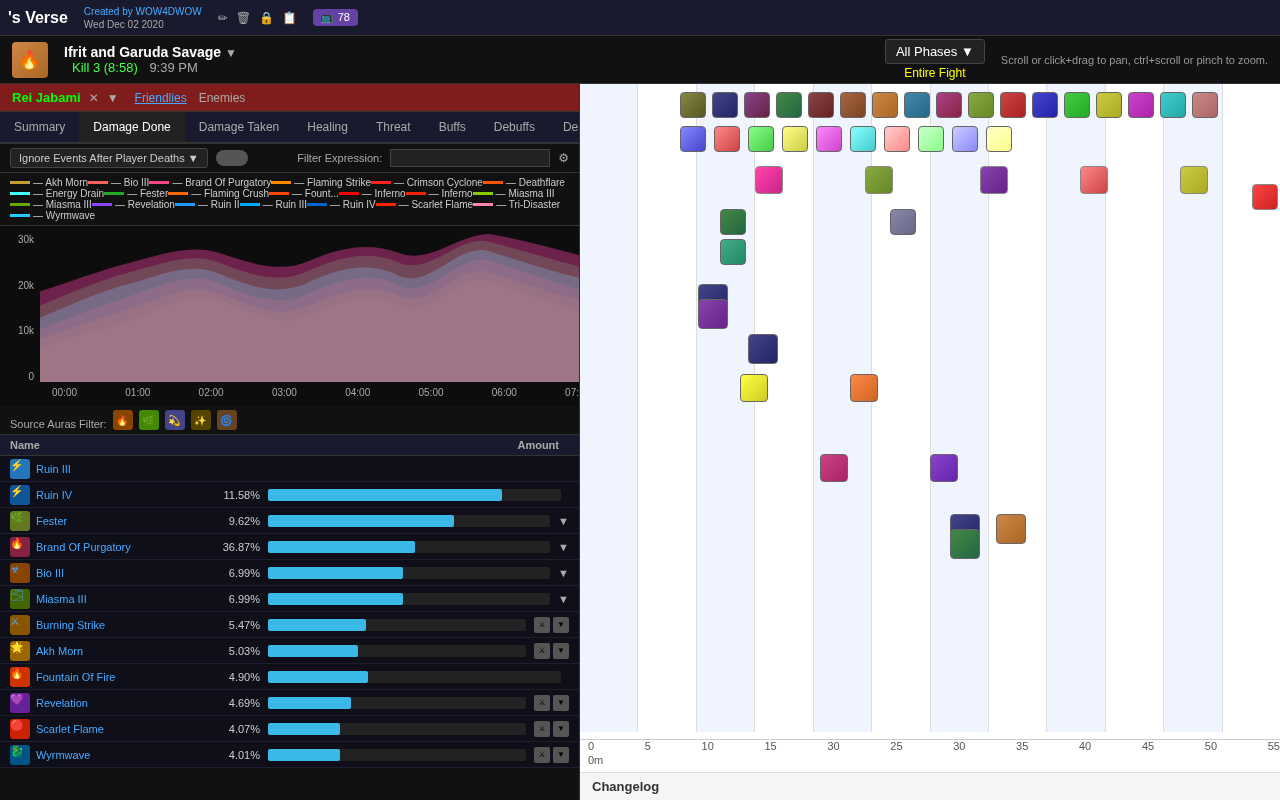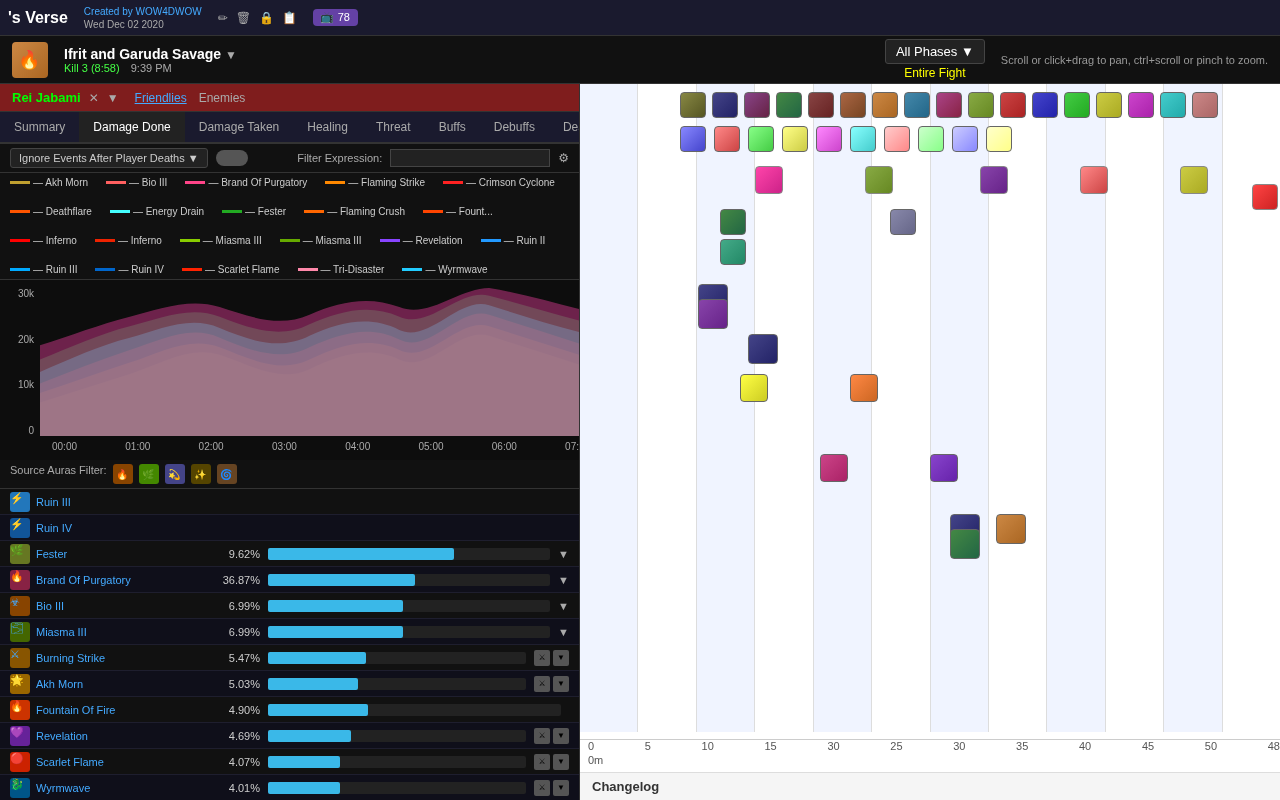--- a/index.html
+++ b/index.html
@@ -11,21 +11,21 @@
     .top-bar .created-by { font-size: 10px; color: #aaa; line-height: 1.3; }
     .top-bar .created-by span { color: #4af; }
     .top-bar .icons { display: flex; gap: 8px; color: #aaa; }
     .top-bar .twitch-btn { background: #6441a5; color: #fff; padding: 2px 8px; border-radius: 4px; font-size: 11px; }
 
     
     .fight-bar { background: #111; color: #ccc; display: flex; align-items: center; padding: 6px 12px; gap: 16px; border-bottom: 1px solid #333; height: 48px; }
     .fight-icon { width: 36px; height: 36px; background: linear-gradient(135deg, #c84, #a62); border-radius: 4px; display: flex; align-items: center; justify-content: center; color: #fff; font-size: 18px; }
     .fight-info { flex: 1; }
     .fight-title { color: #fff; font-size: 14px; font-weight: bold; }
-    .fight-meta { color: #aaa; font-size: 11px; }
+    .fight-meta { color: #aaa; font-size: 13px; margin-left: 8px; }
     .fight-meta .kill { color: #4f4; }
     .phase-selector { background: #222; border: 1px solid #444; color: #fff; padding: 4px 10px; border-radius: 3px; font-size: 13px; cursor: pointer; display: flex; align-items: center; gap: 4px; }
     .entire-fight { color: #ff0; font-size: 12px; text-align: center; margin-top: 2px; }
     .scroll-hint { color: #999; font-size: 11px; margin-left: auto; }
 
     
     .main-layout { display: flex; flex: 1; overflow: hidden; }
 
     
     .left-panel { width: 580px; background: #111; display: flex; flex-direction: column; border-right: 1px solid #333; overflow: hidden; }
@@ -48,32 +48,32 @@
 
     
     .events-filter { display: flex; align-items: center; gap: 8px; padding: 4px 10px; background: #111; border-bottom: 1px solid #333; }
     .events-select { background: #222; border: 1px solid #444; color: #ccc; padding: 3px 8px; border-radius: 3px; font-size: 11px; cursor: pointer; }
     .toggle-switch { width: 32px; height: 16px; background: #555; border-radius: 8px; position: relative; cursor: pointer; }
     .filter-expr-label { color: #aaa; font-size: 11px; margin-left: auto; }
     .filter-expr-input { background: #222; border: 1px solid #444; color: #ccc; padding: 2px 6px; width: 160px; font-size: 11px; }
     .filter-gear { color: #aaa; cursor: pointer; }
 
     
-    .legend { display: flex; flex-wrap: wrap; gap: 18px; padding: 4px 10px; background: #111; border-bottom: 1px solid #333; font-size: 10px; color: #ccc; }
+    .legend { display: flex; flex-wrap: wrap; gap: 0; padding: 4px 10px; background: #111; border-bottom: 1px solid #333; font-size: 10px; color: #ccc; }
     .legend-item { display: flex; align-items: center; gap: 3px; }
     .legend-dot { width: 20px; height: 3px; }
 
     
     .chart-area { background: #0d0d0d; flex: 0 0 180px; position: relative; padding: 8px 0 24px 40px; overflow: hidden; }
     .chart-y-labels { position: absolute; left: 0; top: 8px; bottom: 24px; width: 38px; display: flex; flex-direction: column; justify-content: space-between; align-items: flex-end; color: #aaa; font-size: 10px; padding-right: 4px; }
     .chart-svg { width: 100%; height: 100%; }
     .chart-x-labels { display: flex; justify-content: space-between; padding: 2px 0 0 12px; color: #aaa; font-size: 10px; }
 
     
-    .source-filter { padding: 4px 10px; background: #111; border-bottom: 1px solid #333; display: flex; align-items: flex-start; gap: 6px; color: #aaa; font-size: 11px; }
+    .source-filter { padding: 4px 10px; background: #111; border-bottom: 1px solid #333; display: flex; align-items: flex-end; gap: 6px; color: #aaa; font-size: 11px; }
     .source-icon { width: 20px; height: 20px; border-radius: 3px; background: #555; display: inline-flex; align-items: center; justify-content: center; font-size: 10px; cursor: pointer; }
 
     
     .data-table { flex: 1; overflow-y: auto; }
     .table-header { display: grid; grid-template-columns: 1fr 1fr; background: #1a1a2e; padding: 4px 10px; color: #aaa; font-size: 11px; font-weight: bold; border-bottom: 1px solid #333; }
     .table-header .col-amount { text-align: right; padding-right: 10px; }
     .table-row { display: grid; grid-template-columns: 200px 1fr auto; align-items: center; padding: 2px 10px; border-bottom: 1px solid #1e1e2e; height: 26px; }
     .table-row:nth-child(even) { background: #0f0f1a; }
     .row-icon { width: 20px; height: 20px; border-radius: 3px; margin-right: 6px; display: inline-block; }
     .row-name { color: #4af; font-size: 11px; display: flex; align-items: center; }
@@ -299,33 +299,43 @@
     <div class="source-filter">
       <span>Source Auras Filter:</span>
       <div class="source-icon" style="background:#884400">🔥</div>
       <div class="source-icon" style="background:#448800">🌿</div>
       <div class="source-icon" style="background:#444488">💫</div>
       <div class="source-icon" style="background:#554400">✨</div>
       <div class="source-icon" style="background:#664422">🌀</div>
     </div>
 
     <div class="data-table">
+      <div class="table-header">
+        <span>Name</span>
+        <span class="col-amount">Amount</span>
+      </div>
 
       <div class="table-row" style="cursor:pointer">
         <div class="row-name">
           <span class="row-icon" style="background:#2277bb">⚡</span>
           <span>Ruin III</span>
         </div>
         <div class="row-extra-icons"></div>
       </div>
 
       <div class="table-row" style="cursor:pointer;background:#0f0f1a">
         <div class="row-name">
           <span class="row-icon" style="background:#115599">⚡</span>
           <span>Ruin IV</span>
+        </div>
+        <div style="display:flex;align-items:center;flex:1">
+          <span class="row-pct" style="color:#ccc;font-size:11px;width:50px">11.58%</span>
+          <div class="row-bar-container" style="flex:1;height:12px;background:#222;border-radius:2px;margin:0 8px">
+            <div style="width:80%;height:100%;background:#3ab8e8;border-radius:2px"></div>
+          </div>
         </div>
         <div class="row-extra-icons"></div>
       </div>
 
       <div class="table-row" style="cursor:pointer">
         <div class="row-name">
           <span class="row-icon" style="background:#667722">🌿</span>
           <span>Fester</span>
         </div>
         <div style="display:flex;align-items:center;flex:1">
@@ -609,21 +619,21 @@
         <span>5</span>
         <span>10</span>
         <span>15</span>
         <span>30</span>
         <span>25</span>
         <span>30</span>
         <span>35</span>
         <span>40</span>
         <span>45</span>
         <span>50</span>
-        <span>48</span>
+        <span>55</span>
       </div>
       <div style="position:absolute;bottom:6px;left:8px;color:#555;font-size:11px">0m</div>
     </div>
 
     <div class="changelog-bar">
       <span>Changelog</span>
     </div>
   </div>
 
 </div>

